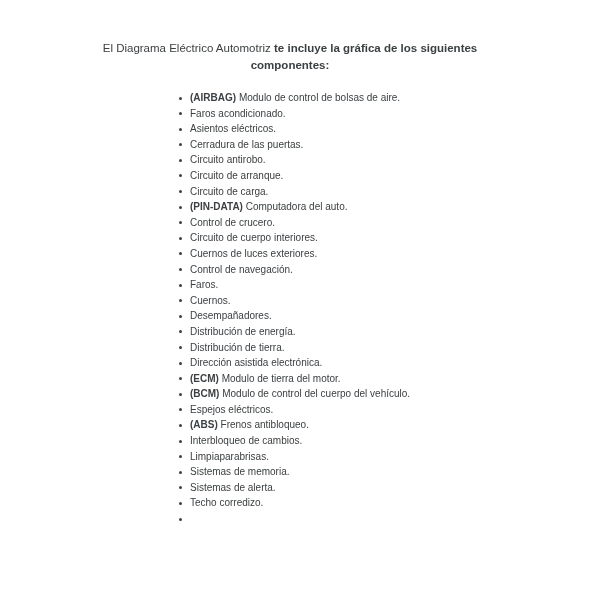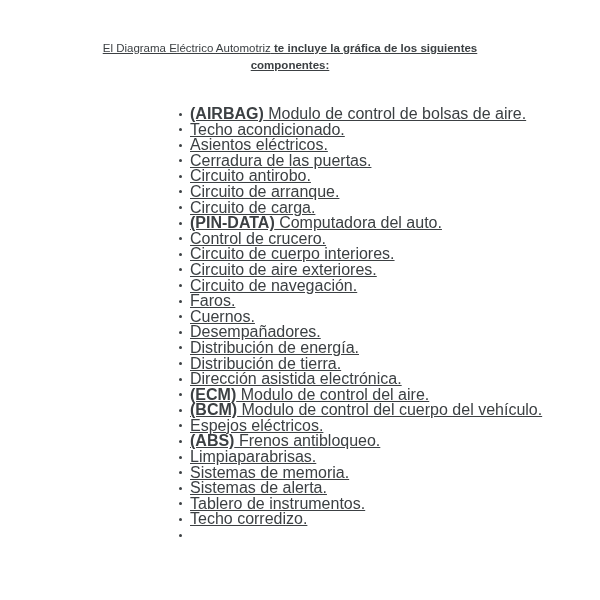--- a/index.html
+++ b/index.html
@@ -12,38 +12,37 @@
     background: #ffffff;
     font-family: "Liberation Sans", sans-serif;
     color: #3c4043;
     overflow: hidden;
   }
   .page {
     box-sizing: border-box;
     width: 580px;
     height: 600px;
     padding-top: 40px;
-    text-decoration: underline;
   }
   .title {
     max-width: 420px;
     margin: 0 auto;
     text-align: center;
     font-size: 11.5px;
     line-height: 17px;
     font-weight: 400;
   }
   .title strong {
     font-weight: 700;
   }
   ul.components {
     list-style: none;
-    margin: 32px 0 0 179px;
+    margin: 16px 0 0 179px;
     padding: 0;
-    font-size: 16px;
+    font-size: 10px;
   }
   ul.components li {
     position: relative;
     padding-left: 11px;
     line-height: 15.6px;
     white-space: nowrap;
   }
   .dot {
     position: absolute;
     left: 0;
@@ -58,41 +57,41 @@
   }
 </style>
 </head>
 <body>
 
 <div class="page">
   <p class="title"><span>El Diagrama Eléctrico Automotriz</span> <strong>te incluye la gráfica de los siguientes componentes:</strong></p>
 
   <ul class="components" id="component-list">
       <li><span class="dot"></span><strong class="code">(AIRBAG)</strong><span class="txt"> Modulo de control de bolsas de aire.</span></li>
-      <li><span class="dot"></span><span class="txt">Techo acondicionado.</span></li>
+      <li><span class="dot"></span><span class="txt">Faros acondicionado.</span></li>
       <li><span class="dot"></span><span class="txt">Asientos eléctricos.</span></li>
       <li><span class="dot"></span><span class="txt">Cerradura de las puertas.</span></li>
       <li><span class="dot"></span><span class="txt">Circuito antirobo.</span></li>
       <li><span class="dot"></span><span class="txt">Circuito de arranque.</span></li>
       <li><span class="dot"></span><span class="txt">Circuito de carga.</span></li>
       <li><span class="dot"></span><strong class="code">(PIN-DATA)</strong><span class="txt"> Computadora del auto.</span></li>
       <li><span class="dot"></span><span class="txt">Control de crucero.</span></li>
       <li><span class="dot"></span><span class="txt">Circuito de cuerpo interiores.</span></li>
-      <li><span class="dot"></span><span class="txt">Circuito de aire exteriores.</span></li>
-      <li><span class="dot"></span><span class="txt">Circuito de navegación.</span></li>
+      <li><span class="dot"></span><span class="txt">Cuernos de luces exteriores.</span></li>
+      <li><span class="dot"></span><span class="txt">Control de navegación.</span></li>
       <li><span class="dot"></span><span class="txt">Faros.</span></li>
       <li><span class="dot"></span><span class="txt">Cuernos.</span></li>
       <li><span class="dot"></span><span class="txt">Desempañadores.</span></li>
       <li><span class="dot"></span><span class="txt">Distribución de energía.</span></li>
       <li><span class="dot"></span><span class="txt">Distribución de tierra.</span></li>
       <li><span class="dot"></span><span class="txt">Dirección asistida electrónica.</span></li>
-      <li><span class="dot"></span><strong class="code">(ECM)</strong><span class="txt"> Modulo de control del aire.</span></li>
+      <li><span class="dot"></span><strong class="code">(ECM)</strong><span class="txt"> Modulo de tierra del motor.</span></li>
       <li><span class="dot"></span><strong class="code">(BCM)</strong><span class="txt"> Modulo de control del cuerpo del vehículo.</span></li>
       <li><span class="dot"></span><span class="txt">Espejos eléctricos.</span></li>
       <li><span class="dot"></span><strong class="code">(ABS)</strong><span class="txt"> Frenos antibloqueo.</span></li>
+      <li><span class="dot"></span><span class="txt">Interbloqueo de cambios.</span></li>
       <li><span class="dot"></span><span class="txt">Limpiaparabrisas.</span></li>
       <li><span class="dot"></span><span class="txt">Sistemas de memoria.</span></li>
       <li><span class="dot"></span><span class="txt">Sistemas de alerta.</span></li>
-      <li><span class="dot"></span><span class="txt">Tablero de instrumentos.</span></li>
       <li><span class="dot"></span><span class="txt">Techo corredizo.</span></li>
       <li><span class="dot"></span></li>
     </ul>
 </div>
 
 </body></html>

